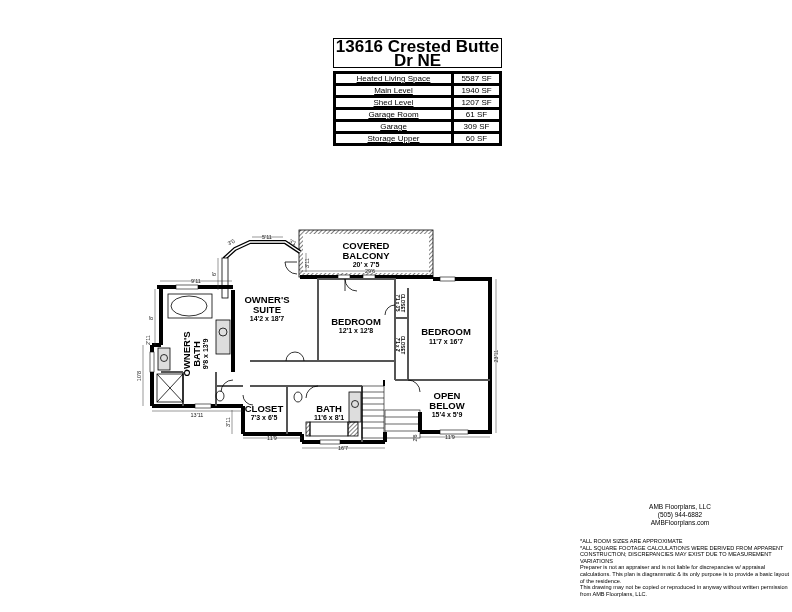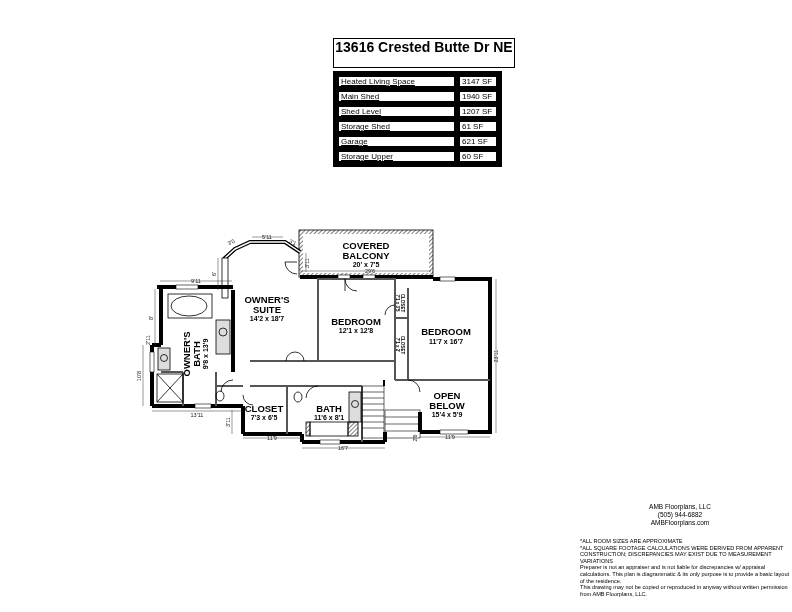--- a/index.html
+++ b/index.html
@@ -1,56 +1,56 @@
 <!DOCTYPE html>
 <html><head>
 <meta charset="utf-8">
 <style>
   html,body{margin:0;padding:0;background:#fff;}
   body{width:792px;height:612px;position:relative;overflow:hidden;font-family:"Liberation Sans",sans-serif;color:#000;}
-  .title-box{position:absolute;left:333px;top:38px;width:182px;height:30px;border:1.5px solid #000;text-align:center;font-weight:bold;font-size:14px;line-height:14px;padding-top:1px;box-sizing:border-box;}
+  .title-box{position:absolute;left:333px;top:38px;width:169px;height:30px;border:1.5px solid #000;text-align:center;font-weight:bold;font-size:17px;line-height:14px;padding-top:1px;box-sizing:border-box;}
   .area-table{position:absolute;left:333px;top:71px;width:169px;border:1.5px solid #000;border-collapse:collapse;font-size:8px;}
-  .area-table td{border:6px solid #000000;padding:0 2px;height:9px;line-height:9px;}
+  .area-table td{border:3px solid #000000;padding:0 2px;height:9px;line-height:9px;text-align:center;}
   .area-table td.lab{width:111px;text-decoration:underline;}
   .company{position:absolute;left:620px;top:503px;width:120px;text-align:center;font-size:6.5px;line-height:8px;}
   .disclaimer{position:absolute;left:580px;top:538px;width:210px;font-size:5.6px;line-height:6.6px;}
   svg.plan{position:absolute;left:0;top:0;}
   .rlabel{font-family:"Liberation Sans",sans-serif;font-weight:bold;font-size:9.5px;text-anchor:middle;}
   .rdim{font-family:"Liberation Sans",sans-serif;font-weight:bold;font-size:7px;text-anchor:middle;}
   .dim{font-family:"Liberation Sans",sans-serif;font-size:5.5px;text-anchor:middle;fill:#222;}
   .small{font-family:"Liberation Sans",sans-serif;font-weight:bold;font-size:4.5px;text-anchor:middle;}
 </style>
 </head>
 <body>
 
 <div class="title-box">
   <div>13616 Crested Butte Dr NE</div>
 </div>
 
 <table class="area-table">
   <tbody>
       <tr>
         <td class="lab">Heated Living Space</td>
-        <td>3147 SF</td>
-      </tr>
-  <tr>
-        <td class="lab">Main Shed</td>
+        <td>5587 SF</td>
+      </tr>
+  <tr>
+        <td class="lab">Main Level</td>
         <td>1940 SF</td>
       </tr>
   <tr>
         <td class="lab">Shed Level</td>
         <td>1207 SF</td>
       </tr>
   <tr>
-        <td class="lab">Storage Shed</td>
+        <td class="lab">Garage Room</td>
         <td>61 SF</td>
       </tr>
   <tr>
         <td class="lab">Garage</td>
-        <td>621 SF</td>
+        <td>309 SF</td>
       </tr>
   <tr>
         <td class="lab">Storage Upper</td>
         <td>60 SF</td>
       </tr>
 </tbody>
   </table>
 
 <svg class="plan" width="792" height="612" viewBox="0 0 792 612">
   <defs>

